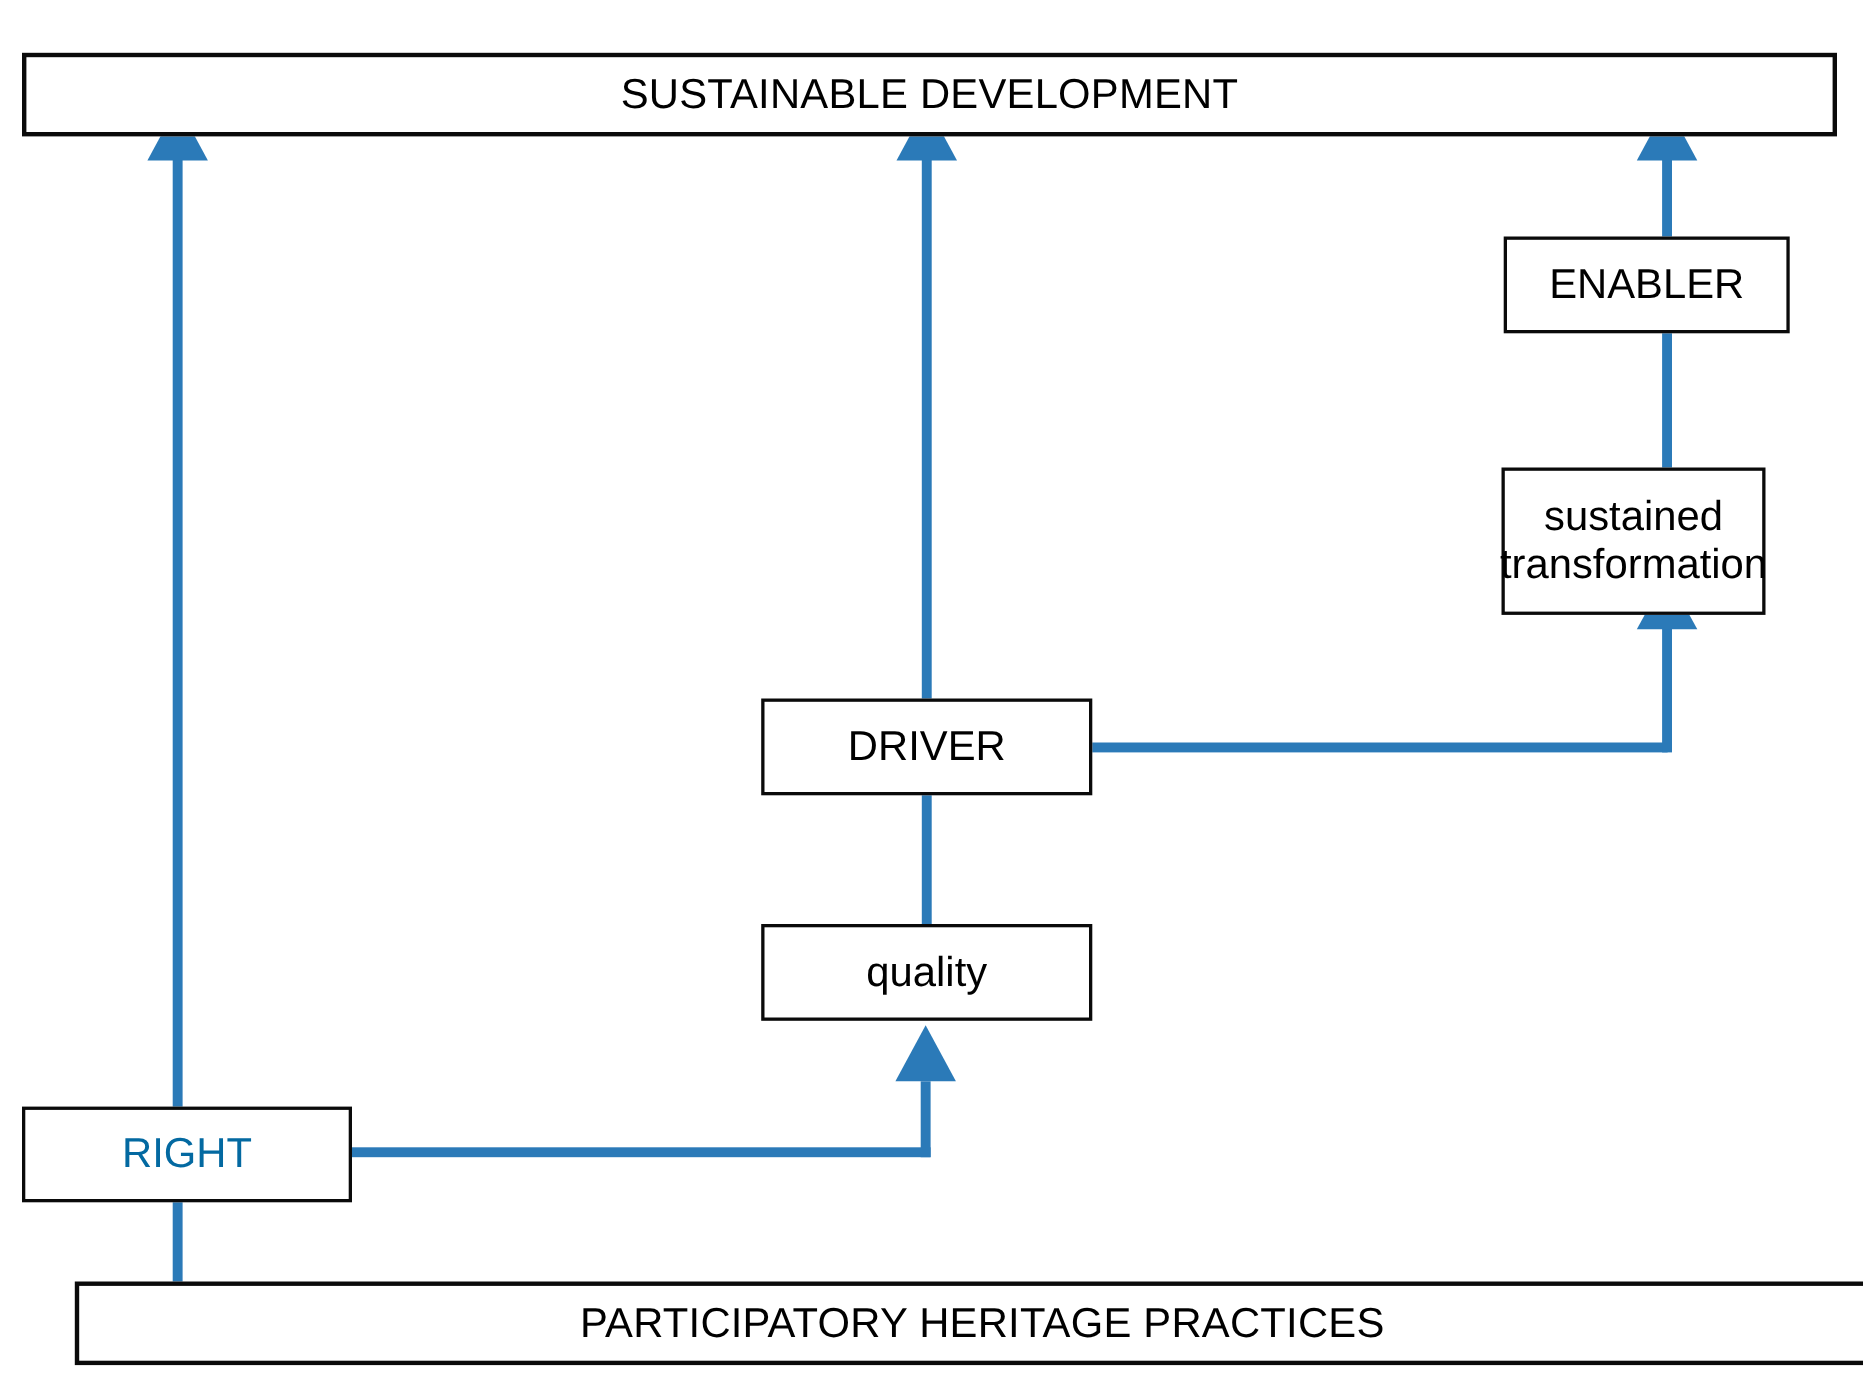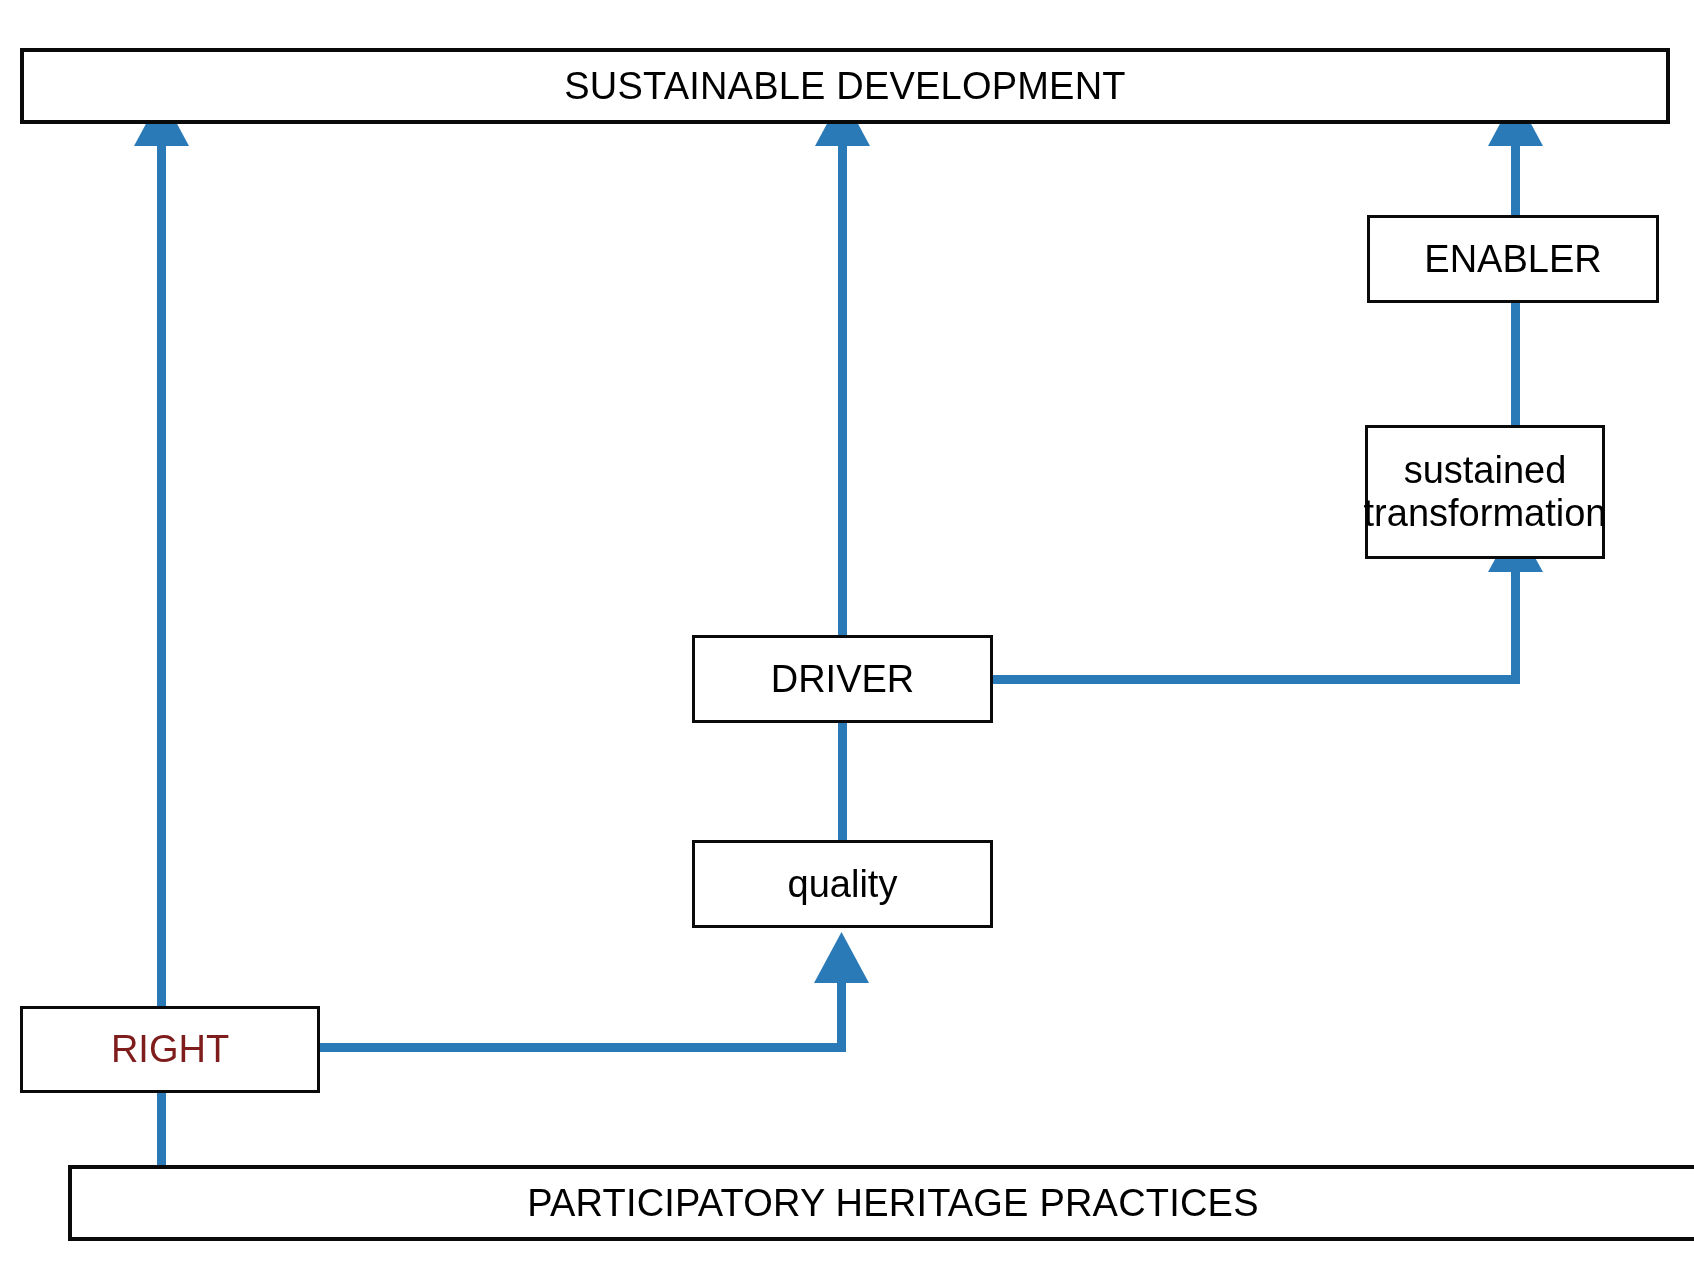--- a/index.html
+++ b/index.html
@@ -51,21 +51,21 @@
     font-size: 38px;
     letter-spacing: 0.2px;
     margin-top: 32px;
   }
   #node-participatory-heritage-practices {
     left: 20px; top: 1165px; width: 1650px; height: 76px;
     font-size: 38px;
     letter-spacing: 0.2px;
   }
   #node-enabler {
-    left: 1367px; top: 215px; width: 292px; height: 88px;
+    left: 1367px; top: 215px; width: 260px; height: 88px;
     font-size: 38px;
   }
   #node-sustained-transformation {
     left: 1365px; top: 425px; width: 240px; height: 134px;
     font-size: 38px;
   }
   #node-driver {
     left: 692px; top: 635px; width: 301px; height: 88px;
     font-size: 38px;
   }
@@ -139,21 +139,21 @@
   </div>
 
   <div class="node" id="node-quality" style="border-color: rgb(10, 10, 10); background: rgb(255, 255, 255); color: rgb(0, 0, 0);">
     <span class="node-label">quality</span>
   </div>
 
   <div class="node" id="node-driver" style="border-color: rgb(10, 10, 10); background: rgb(255, 255, 255); color: rgb(0, 0, 0);">
     <span class="node-label">DRIVER</span>
   </div>
 
-  <div class="node" id="node-right" style="border-color: rgb(10, 10, 10); background: rgb(255, 255, 255); color: #7f1d1d;">
+  <div class="node" id="node-right" style="border-color: rgb(10, 10, 10); background: rgb(255, 255, 255); color: #0369a1;">
     <span class="node-label">RIGHT</span>
   </div>
 
   <div class="node banner" id="node-participatory-heritage-practices" style="border-color: rgb(10, 10, 10); background: rgb(255, 255, 255); color: rgb(0, 0, 0); margin-left: 48px;">
     <span class="node-label">PARTICIPATORY HERITAGE PRACTICES</span>
   </div>
 
 </div>
 
 </body></html>

